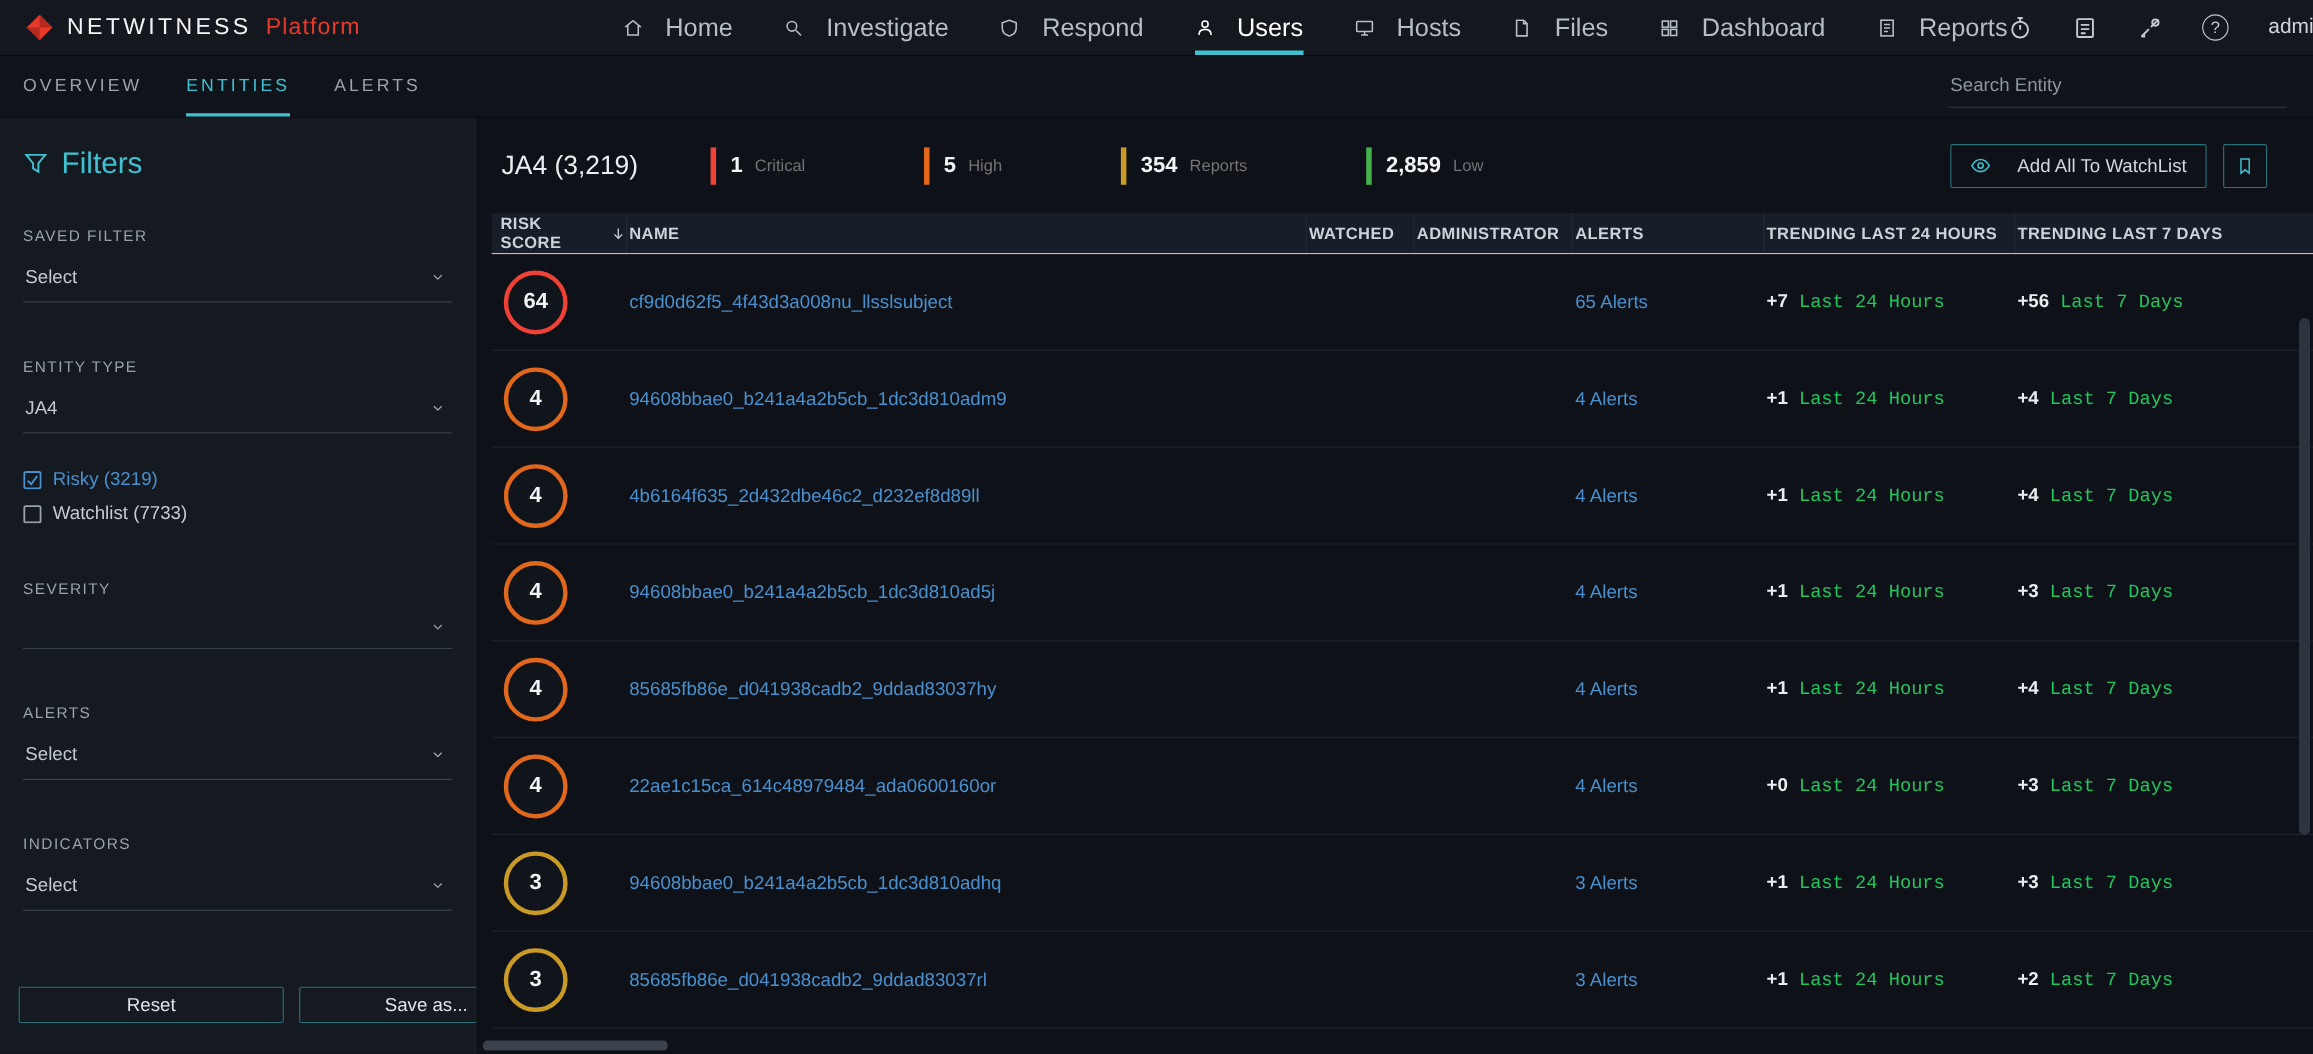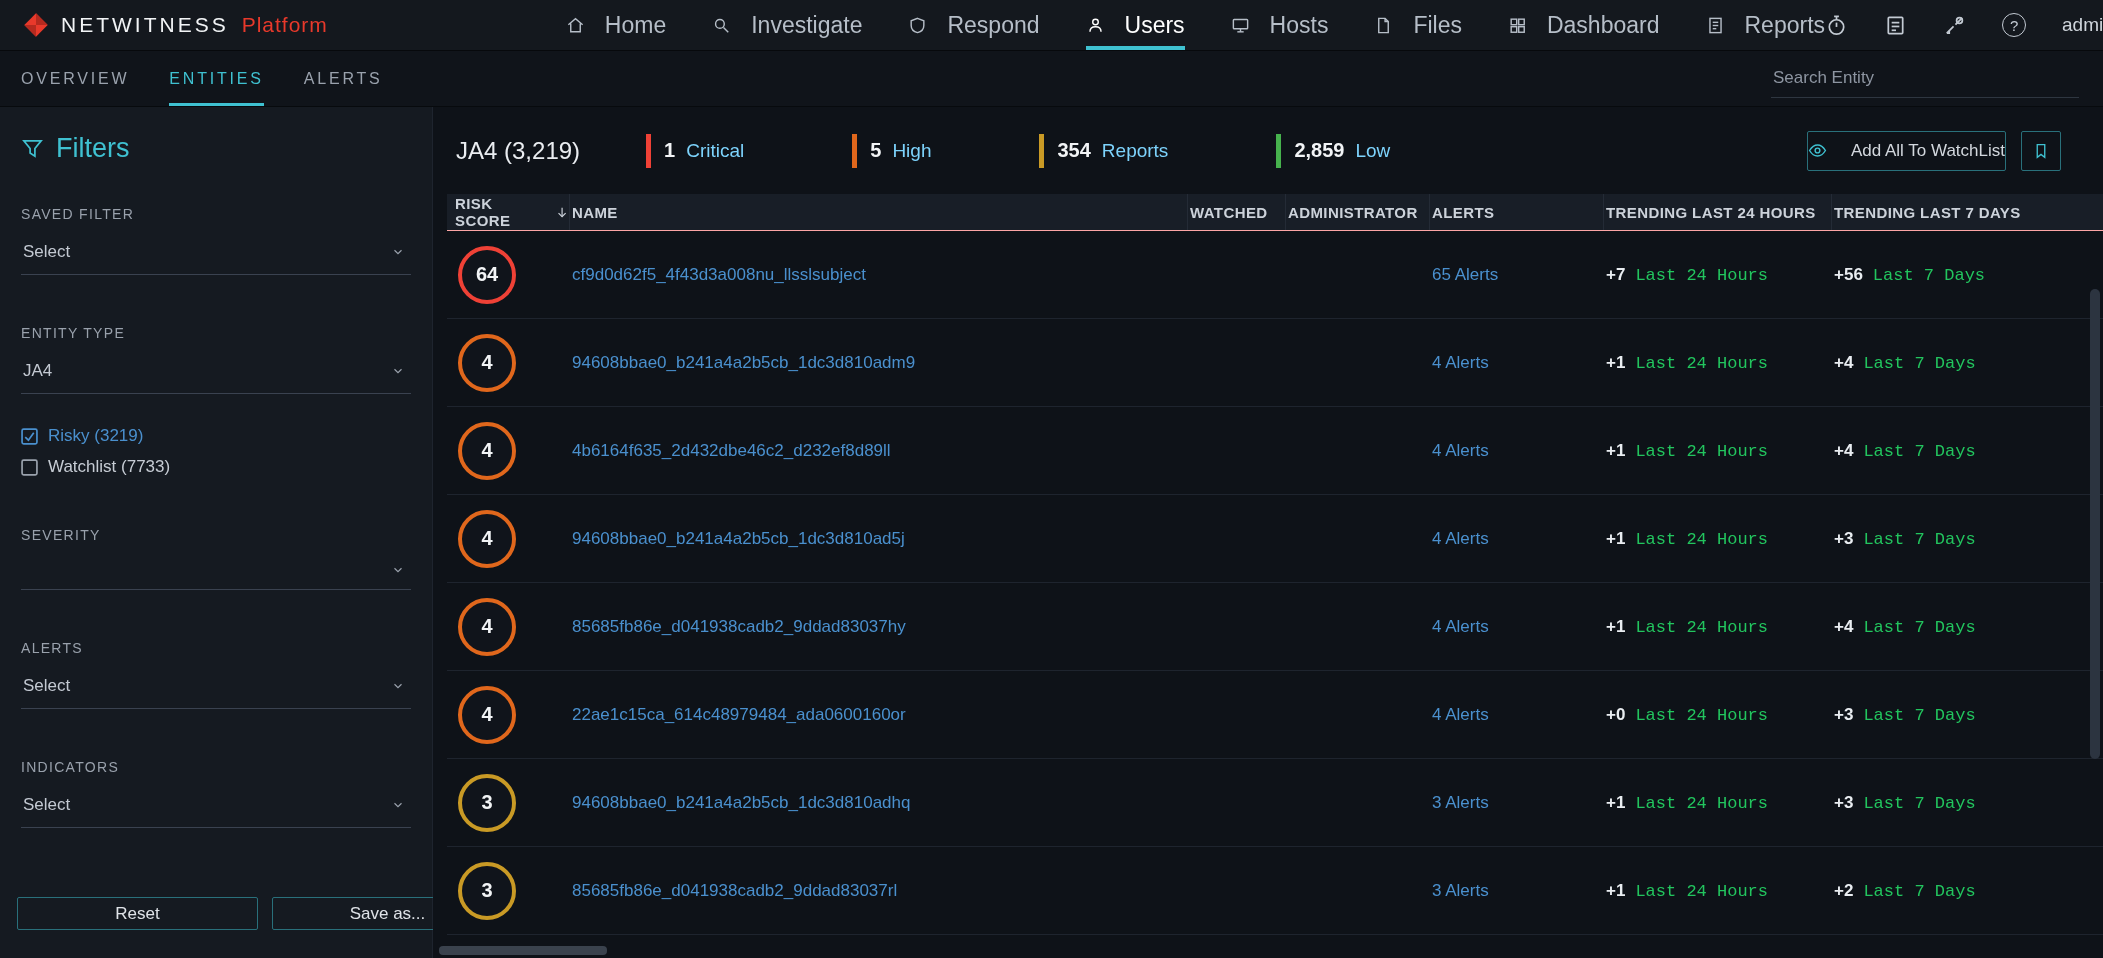--- a/index.html
+++ b/index.html
@@ -92,26 +92,26 @@
   .btn-save { width:231px; }
 
   
   .main { flex:1; background:#0e1218; position:relative; overflow:hidden; }
   .main-header { height:87px; display:flex; align-items:center; padding:0 42px 0 23px; }
   .entity-title { font-size:24px; font-weight:400; color:#eaedf1; margin-right:66px; white-space:nowrap; }
   .sev-summary { display:flex; gap:108px; }
   .sev-seg { display:flex; align-items:center; }
   .sev-bar { width:5px; height:34px; margin-right:13px; }
   .sev-count { font-size:20px; font-weight:700; color:#f2f4f6; margin-right:11px; }
-  .sev-label { font-size:19px; color:#7dd3fc; }
+  .sev-label { font-size:15px; color:#737373; }
   .header-actions { margin-left:auto; display:flex; align-items:center; gap:15px; }
   .btn-watchlist {
     display:flex; align-items:center; gap:24px; background:transparent;
     border:1px solid #29707b; color:#d3d8de; font-size:17px; height:40px;
-    padding:0 0; border-radius:2px; cursor:pointer;
+    padding:0 17px; border-radius:2px; cursor:pointer;
     font-family:"Liberation Sans", sans-serif;
   }
   .btn-watchlist svg { stroke:#3fc1d1; }
   .btn-icon {
     width:40px; height:40px; background:transparent; border:1px solid #29707b;
     border-radius:2px; display:flex; align-items:center; justify-content:center; cursor:pointer;
   }
   .btn-icon svg { stroke:#3fc1d1; }
 
   

